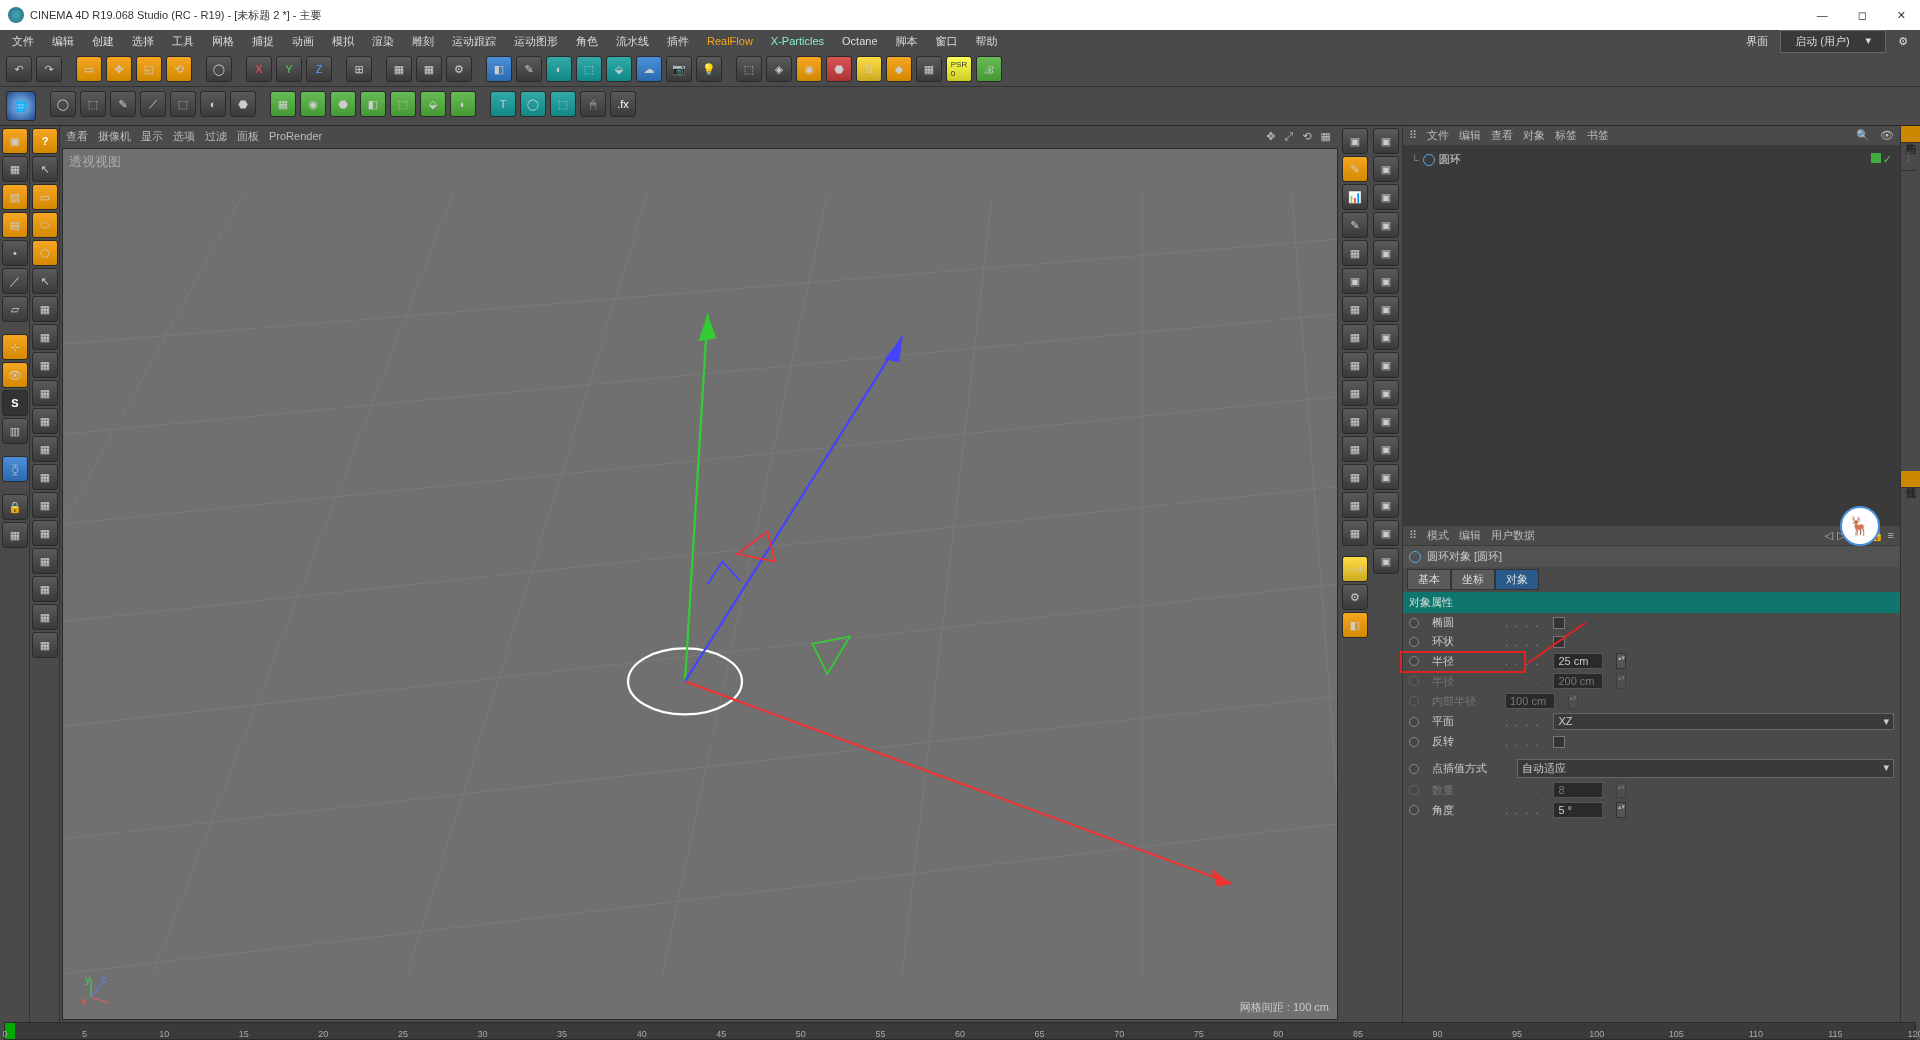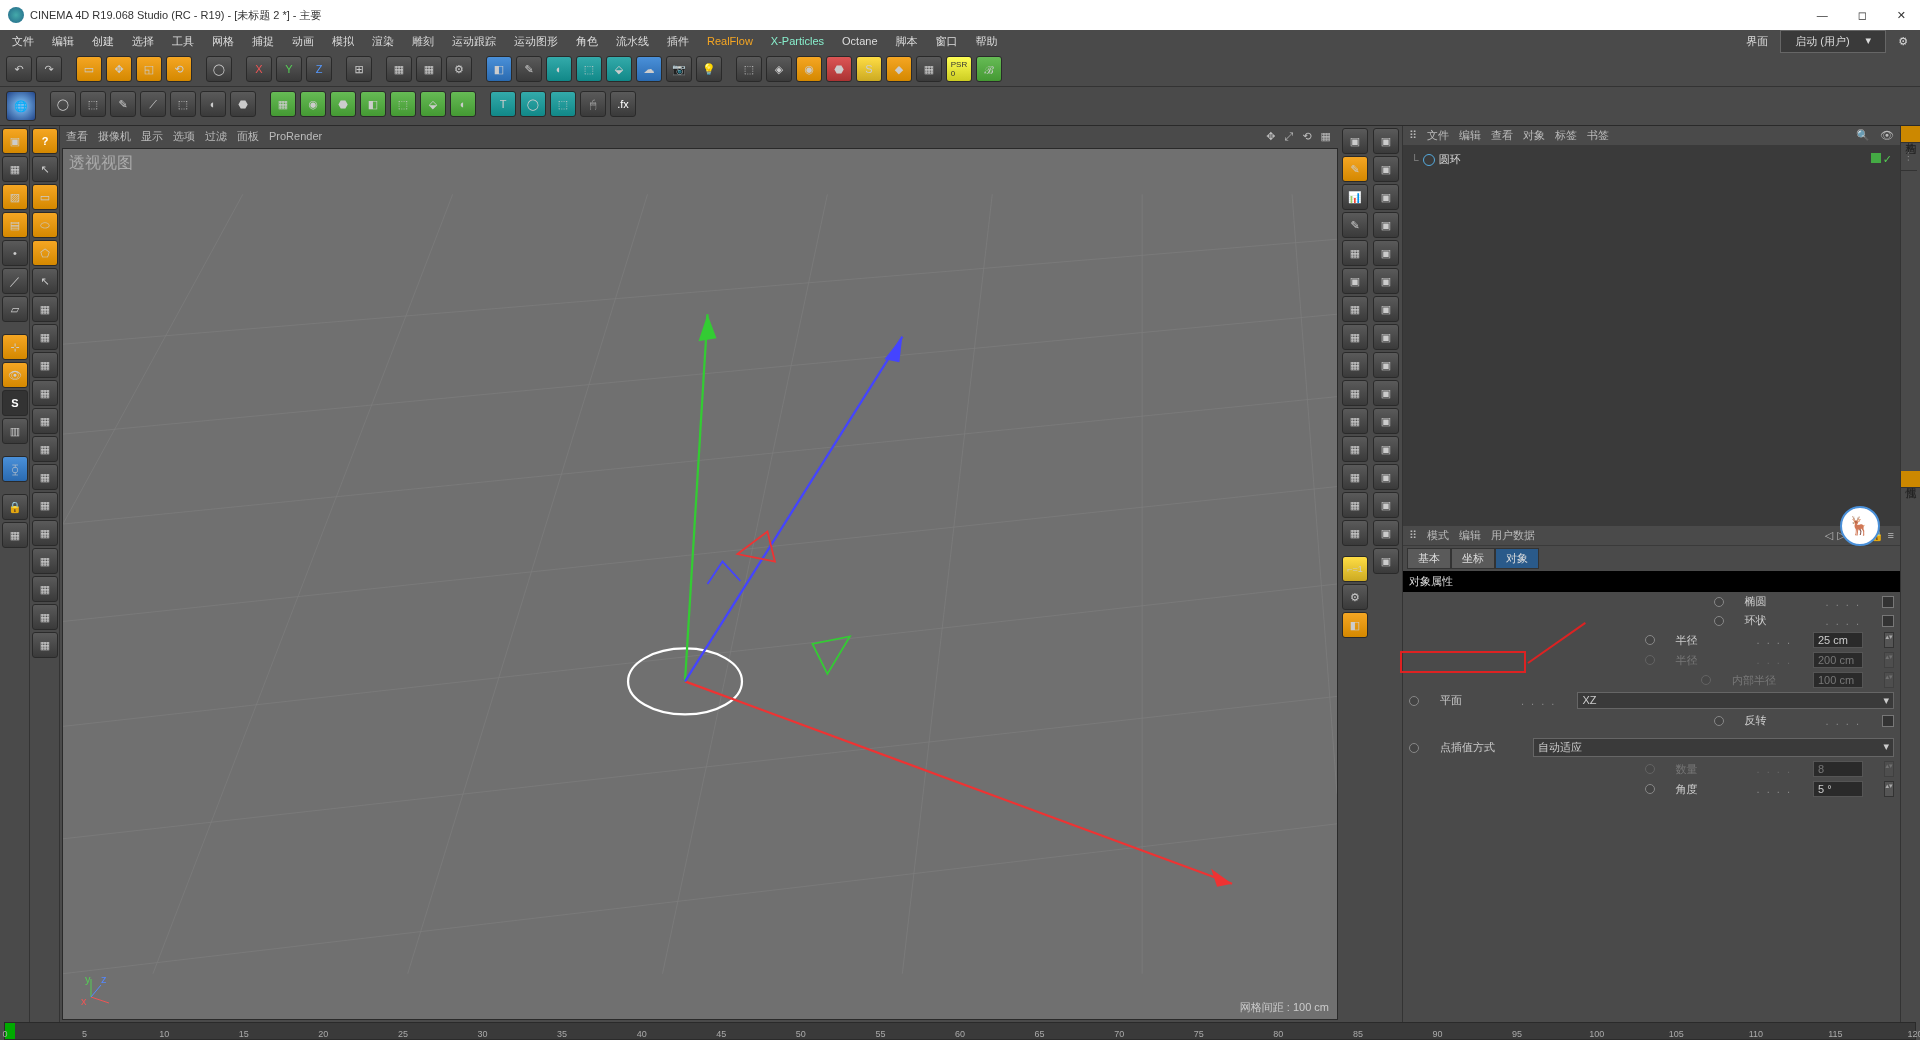--- a/index.html
+++ b/index.html
@@ -37,21 +37,21 @@
 
 .leftcol { width: 30px; background: #4a4a4a; display: flex; flex-direction: column; gap: 2px; padding: 2px; border-right: 1px solid #333; }
 .leftcol .tbtn { width: 26px; height: 26px; }
 
 
 .viewport-wrap { flex: 1; display: flex; flex-direction: column; background: #4a4a4a; }
 .viewport-menu { height: 20px; background: #4a4a4a; display: flex; align-items: center; padding: 0 6px; gap: 10px; color: #bbb; }
 .viewport-menu .right-icons { margin-left: auto; display: flex; gap: 3px; }
 .viewport-menu .right-icons span { padding: 0 3px; cursor: pointer; }
 .viewport { flex: 1; background: #707070; position: relative; margin: 2px; border: 1px solid #2a2a2a; overflow: hidden; }
-.viewport-label { position: absolute; top: 4px; left: 6px; color: #aaa; font-size: 16px; }
+.viewport-label { position: absolute; top: 4px; left: 6px; color: #aaa; font-size: 13px; }
 .viewport-footer { position: absolute; bottom: 4px; right: 8px; color: #ccc; font-size: 11px; }
 .axis-indicator { position: absolute; bottom: 10px; left: 18px; }
 
 
 .rightcols { width: 62px; display: flex; background: #4a4a4a; }
 .rightcols .col { width: 31px; display: flex; flex-direction: column; gap: 2px; padding: 2px; }
 
 
 .right-panels { width: 498px; background: #4a4a4a; display: flex; flex-direction: column; border-left: 1px solid #333; position: relative; }
 .panel-header { height: 20px; background: #4a4a4a; display: flex; align-items: center; gap: 10px; padding: 0 6px; color: #bbb; border-bottom: 1px solid #3a3a3a; }
@@ -61,22 +61,22 @@
 .tree-row .icon-circle { width: 12px; height: 12px; border: 1.5px solid #5ad; border-radius: 50%; }
 .tree-row .name { color: #ddd; }
 .tree-row .tags { margin-left: auto; display: flex; gap: 2px; }
 .tree-row .tag { width: 10px; height: 10px; }
 .attr-panel { flex: 1; background: #4a4a4a; display: flex; flex-direction: column; }
 .attr-title { background: #525252; padding: 3px 6px; display: flex; align-items: center; gap: 6px; }
 .attr-title .icon-circle2 { width: 12px; height: 12px; border: 1.5px solid #5ad; border-radius: 50%; }
 .tabs { display: flex; gap: 0; padding: 2px 4px; }
 .tab { padding: 2px 10px; background: #5a5a5a; border: 1px solid #333; cursor: pointer; color: #ddd; }
 .tab.active { background: #2a5a8a; }
-.section-hdr { background: #000000; padding: 3px 6px; color: #ddd; }
-.prop-row { display: flex; align-items: center; padding: 2px 6px; gap: 21px; justify-content: flex-end; }
+.section-hdr { background: #0f766e; padding: 3px 6px; color: #ddd; }
+.prop-row { display: flex; align-items: center; padding: 2px 6px; gap: 13px; }
 .prop-row .bullet { width: 10px; height: 10px; border: 1px solid #888; border-radius: 50%; background: #444; }
 .prop-row .label { width: 60px; color: #ccc; }
 .prop-row .label.dim { color: #777; }
 .prop-row .dots { color: #888; letter-spacing: 2px; }
 .prop-row input[type=text] { background: #2a2a2a; border: 1px solid #555; color: #ccc; padding: 1px 4px; width: 50px; }
 .prop-row input[type=text].dim { color: #777; }
 .prop-row .spinner { width: 10px; height: 16px; background: #555; border: 1px solid #333; font-size: 7px; line-height: 7px; text-align: center; color: #aaa; }
 .prop-row .check { width: 12px; height: 12px; border: 1px solid #777; background: #333; }
 .prop-row select, .prop-row .combo { background: #3a3a3a; border: 1px solid #666; color: #ccc; padding: 1px 4px; flex: 1; display: flex; justify-content: space-between; }
 .highlight-box { position: absolute; border: 2px solid #d22; pointer-events: none; }
@@ -395,20 +395,24 @@
       <span style="margin-left:auto;display:flex;gap:4px">
         <span>◁</span>
         <span>▷</span>
         <span>↑</span>
         <span>⌂</span>
         <span>🔒</span>
         <span>≡</span>
       </span>
     </div>
     <div class="attr-panel" style="position:relative">
+      <div class="attr-title">
+        <span class="icon-circle2"></span>
+        <span>圆环对象 [圆环]</span>
+      </div>
       <div class="tabs">
         <div class="tab">基本</div>
         <div class="tab">坐标</div>
         <div class="tab active">对象</div>
       </div>
       <div class="section-hdr">对象属性</div>
 
       <div class="prop-row">
         <span class="bullet"></span>
         <span class="label">椭圆</span>

